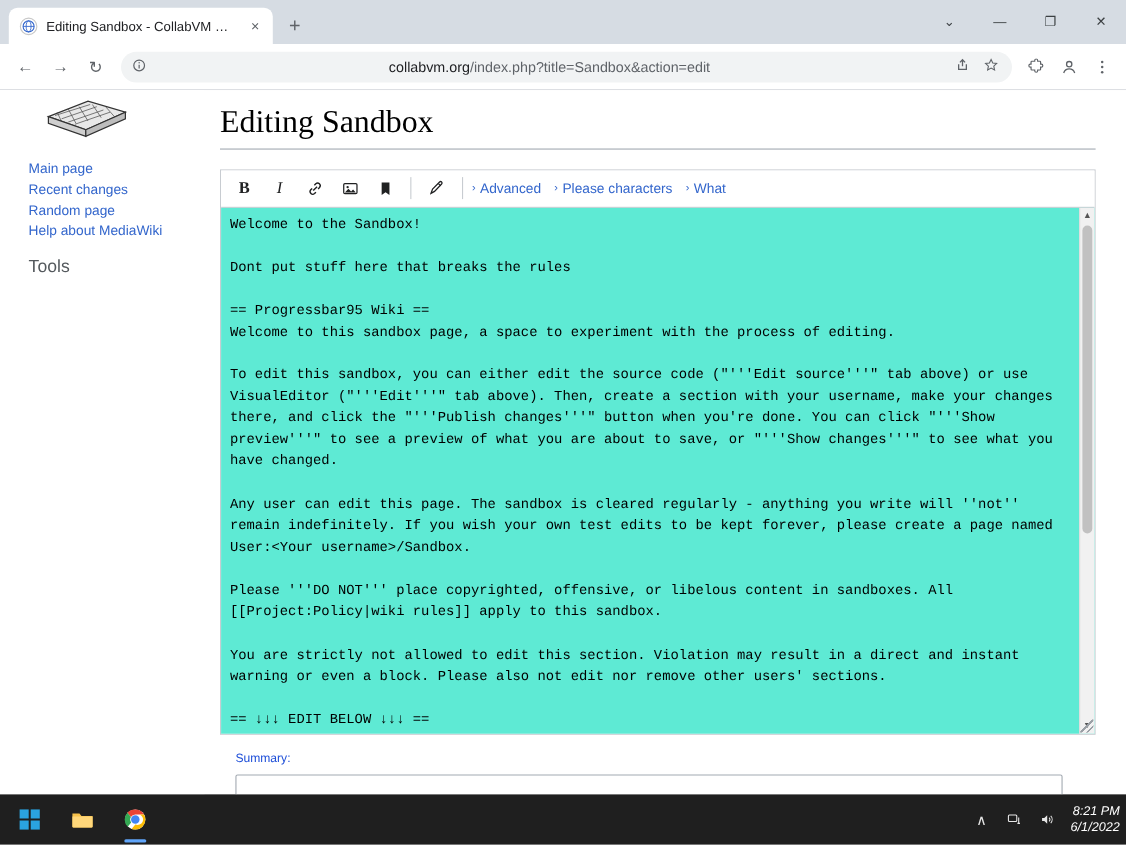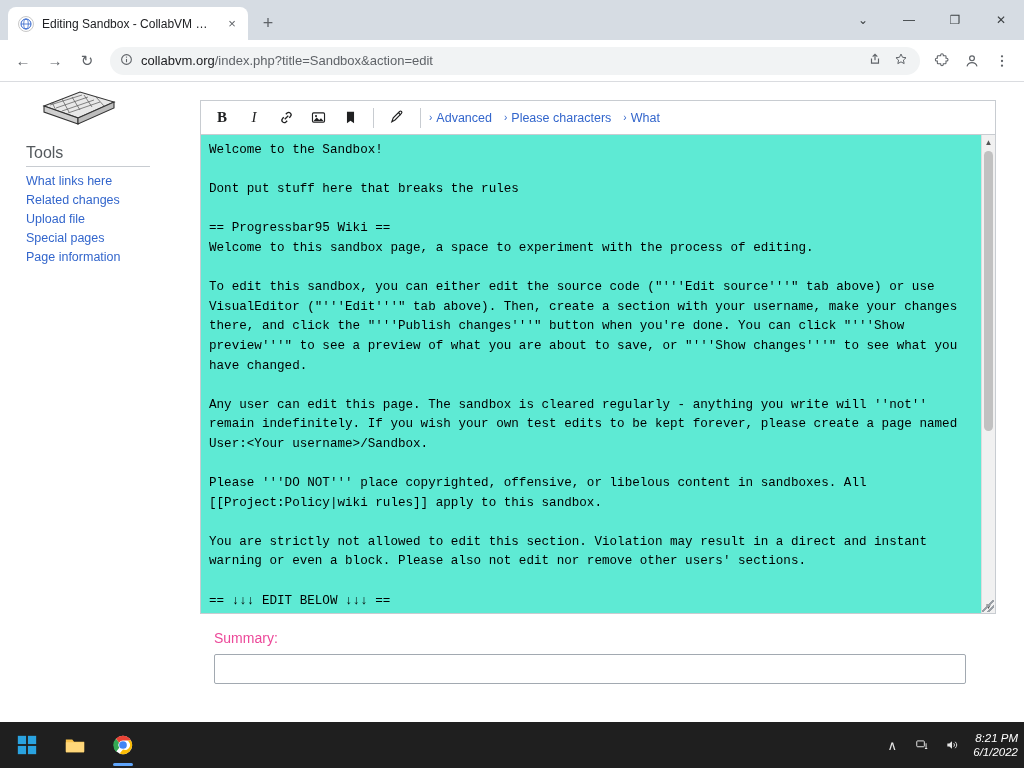--- a/index.html
+++ b/index.html
@@ -76,21 +76,21 @@
   .navbtn {
     width: 30px; height: 30px; border-radius: 50%;
     display: flex; align-items: center; justify-content: center;
     color: #5f6368; font-size: 15px; flex: none;
   }
   .omnibox {
     flex: 1; height: 28px; margin: 0 6px;
     background: #f1f3f4; border-radius: 14px;
     display: flex; align-items: center;
     padding: 0 10px; gap: 8px;
-    font-size: 13px; color: #202124;
+    font-size: 13px; color: #202124; text-align: center;
   }
   .omnibox .lock { font-size: 11px; color: #5f6368; }
   .omnibox .url { flex: 1; white-space: nowrap; overflow: hidden; }
   .omnibox .url .dim { color: #5f6368; }
   .omnibox .act { width: 18px; text-align: center; color: #5f6368; font-size: 13px; }
   .tb-icon {
     width: 28px; height: 28px; border-radius: 50%;
     display: flex; align-items: center; justify-content: center;
     color: #5f6368; font-size: 14px; flex: none;
   }
@@ -189,21 +189,21 @@
     background: #c1c1c1; border-radius: 5px;
   }
   .resize-grip {
     position: absolute; right: 1px; bottom: 1px; width: 12px; height: 12px;
     background:
       linear-gradient(135deg, transparent 45%, #9aa0a6 45%, #9aa0a6 55%, transparent 55%),
       linear-gradient(135deg, transparent 70%, #9aa0a6 70%, #9aa0a6 80%, transparent 80%);
   }
 
   .summary-row { margin-top: 16px; padding-left: 14px; }
-  .summary-label { font-size: 14px; color: #ec4899; }
+  .summary-label { font-size: 11px; color: #1d4ed8; }
   .summary-input {
     margin-top: 8px;
     width: 752px; height: 30px;
     border: 1px solid #a2a9b1; border-radius: 2px;
     background: #fff;
   }
 
   
   .taskbar {
     height: 46px; background: #1f1f1f;
@@ -309,32 +309,32 @@
               <path d="M26 11 L33 24"></path>
               <path d="M36 9 L44 22"></path>
               <path d="M48 7 L56 19"></path>
               <path d="M60 9 L68 18"></path>
           </g>
           <path d="M8 18 L8 24 L42 36 L42 30 Z" fill="#cfcfcf" stroke="#333" stroke-width="1.1"></path>
           <path d="M78 14 L78 20 L42 36 L42 30 Z" fill="#bdbdbd" stroke="#333" stroke-width="1.1"></path>
         </svg>
       </div>
 
+      <div class="nav-links">
+        <a href="#">Main page</a>
+        <a href="#">Recent changes</a>
+        <a href="#">Random page</a>
+        <a href="#">Help about MediaWiki</a>
+      </div>
 
       <div class="tools-head">Tools</div>
-      <div class="tools-links">
-        <a href="#">What links here</a>
-        <a href="#">Related changes</a>
-        <a href="#">Upload file</a>
-        <a href="#">Special pages</a>
-        <a href="#">Page information</a>
-      </div>
     </div>
 
     <div class="content">
+      <h1 class="page-title">Editing Sandbox</h1>
 
       <div class="editor-box">
         <div class="editor-toolbar">
           <div class="tbtn bold">B</div>
           <div class="tbtn italic">I</div>
           <div class="tbtn">
             <svg width="17" height="17" viewBox="0 0 24 24">
                 <path d="M9.5 14.5l5-5" stroke="#202122" stroke-width="1.8" fill="none"></path>
                 <path d="M11 7.5l1.8-1.8a3.4 3.4 0 014.8 4.8L15.8 12.3" stroke="#202122" stroke-width="1.8" fill="none"></path>
                 <path d="M13 16.5l-1.8 1.8a3.4 3.4 0 01-4.8-4.8L8.2 11.7" stroke="#202122" stroke-width="1.8" fill="none"></path>

